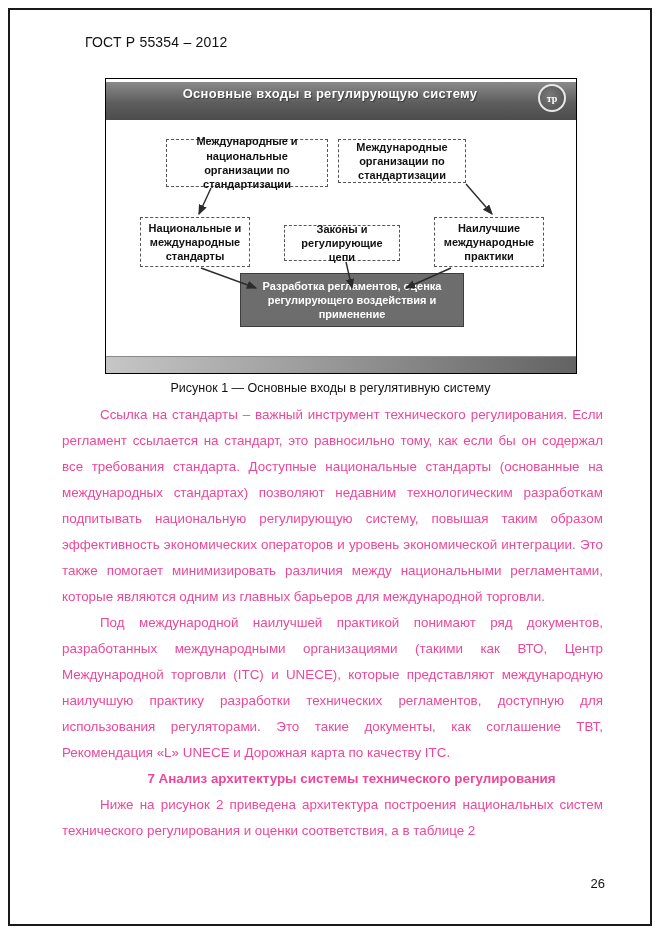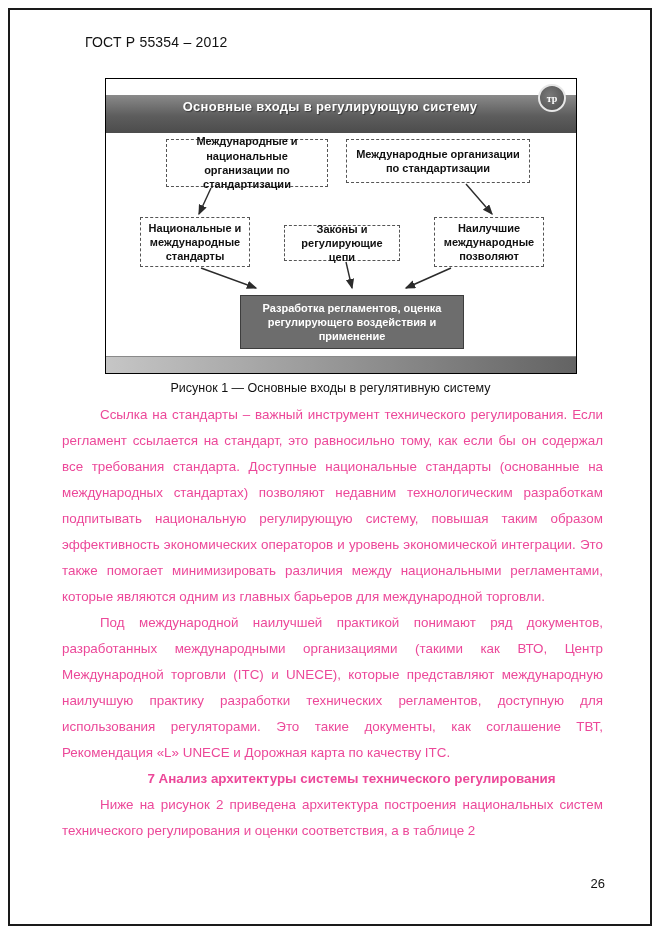--- a/index.html
+++ b/index.html
@@ -36,21 +36,21 @@
     left: 105px;
     top: 78px;
     width: 472px;
     height: 296px;
     border: 1px solid #000;
     background: #ffffff;
     box-sizing: border-box;
   }
   .slide-titlebar {
     position: absolute;
-    left: 0; top: 16px; right: 0;
+    left: 0; top: 3px; right: 0;
     height: 38px;
     background: linear-gradient(180deg, #8a8a8a 0%, #5d5d5d 55%, #4c4c4c 100%);
     display: flex;
     align-items: center;
     justify-content: center;
     padding: 0 56px 16px 34px;
     box-sizing: border-box;
   }
   .slide-title {
     color: #ffffff;
@@ -100,25 +100,25 @@
     line-height: 1.3;
     padding: 2px 4px;
   }
   .fig-box.solid {
     border: 1px solid #3d3d3d;
     background: #6d6d6d;
     color: #ffffff;
     font-weight: 600;
   }
   .box-top-left   { left: 60px;  top: 60px;  width: 162px; height: 48px; }
-  .box-top-right  { left: 240px; top: 60px;  width: 184px; height: 44px; }
+  .box-top-right  { left: 232px; top: 60px;  width: 128px; height: 44px; }
   .box-mid-left   { left: 34px;  top: 138px; width: 110px; height: 50px; }
   .box-mid-center { left: 178px; top: 146px; width: 116px; height: 36px; }
   .box-mid-right  { left: 328px; top: 138px; width: 110px; height: 50px; }
-  .box-bottom     { left: 134px; top: 216px; width: 224px; height: 54px; }
+  .box-bottom     { left: 134px; top: 194px; width: 224px; height: 54px; }
   .fig-arrows {
     position: absolute;
     left: 0; top: 0;
     width: 472px;
     height: 296px;
     pointer-events: none;
   }
   
   .fig-caption {
     position: absolute;
@@ -169,21 +169,21 @@
   <div class="figure">
     <div class="slide-titlebar">
       <span class="slide-title">Основные входы в регулирующую систему</span>
     </div>
     <div class="slide-logo">тр</div>
 
     <div class="fig-box box-top-left">Международные и национальные организации по стандартизации</div>
     <div class="fig-box box-top-right">Международные организации по стандартизации</div>
     <div class="fig-box box-mid-left">Национальные и международные стандарты</div>
     <div class="fig-box box-mid-center">Законы и регулирующие цепи</div>
-    <div class="fig-box box-mid-right">Наилучшие международные позволяют</div>
+    <div class="fig-box box-mid-right">Наилучшие международные практики</div>
     <div class="fig-box solid box-bottom">Разработка регламентов, оценка регулирующего воздействия и применение</div>
 
     <svg class="fig-arrows" viewBox="0 0 472 296">
       <defs>
         <marker id="arrowhead" markerWidth="9" markerHeight="8" refX="6.5" refY="3" orient="auto">
           <path d="M0,0 L7.5,3 L0,6 z" fill="#2b2b2b"></path>
         </marker>
       </defs>
       <line x1="105" y1="109" x2="93" y2="135" stroke="#2b2b2b" stroke-width="1.4" marker-end="url(#arrowhead)"></line>
       <line x1="360" y1="105" x2="386" y2="135" stroke="#2b2b2b" stroke-width="1.4" marker-end="url(#arrowhead)"></line>

